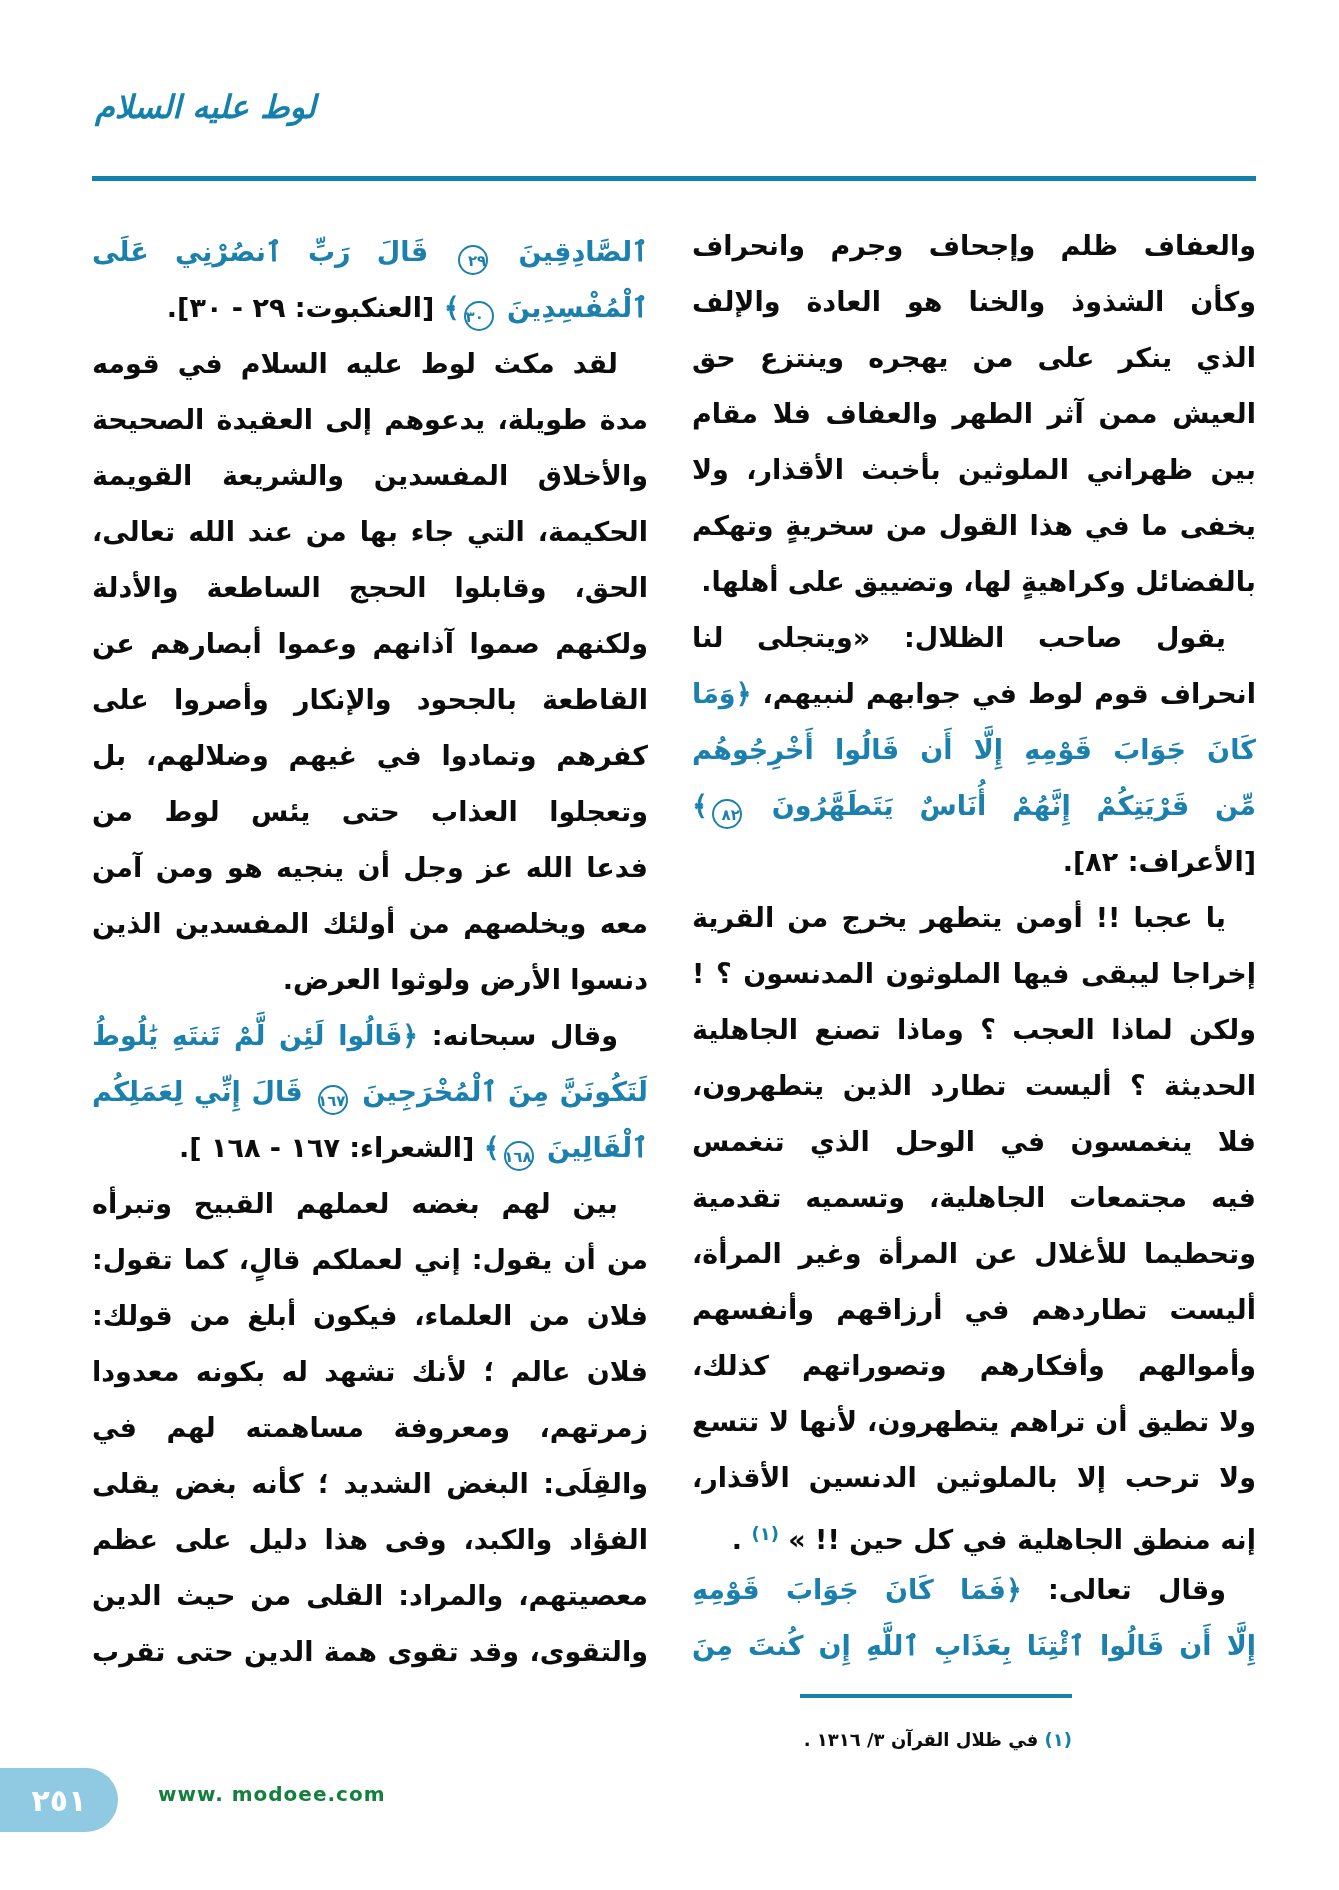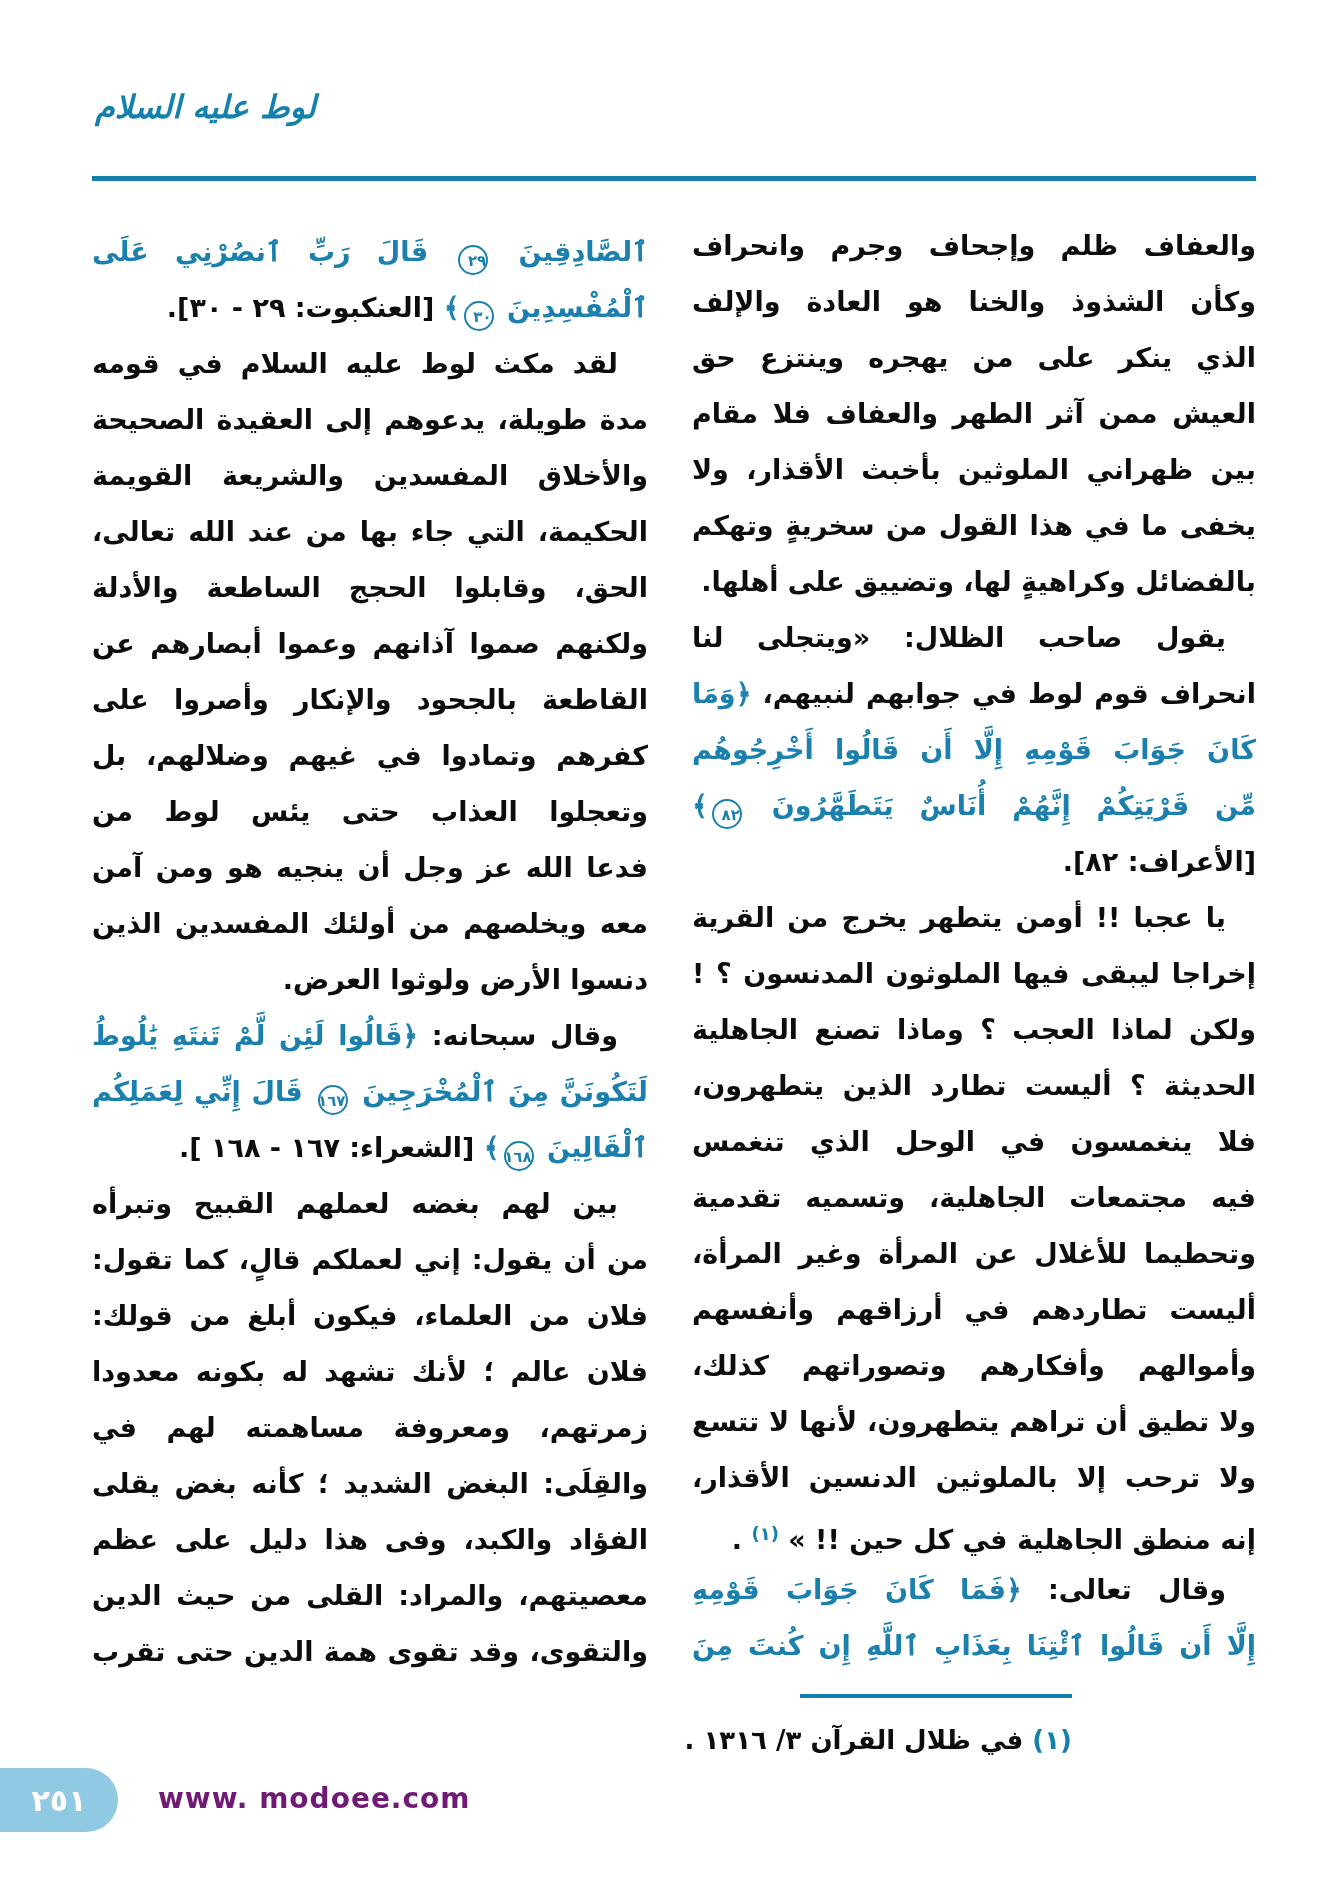--- a/index.html
+++ b/index.html
@@ -20,36 +20,36 @@
     display:block;height:56px;line-height:56px;font-size:27px;font-weight:600;
     color:#0d0d0d;text-align:right;overflow:hidden;white-space:nowrap;
   }
   .line.just{text-align:justify;text-align-last:justify;white-space:normal;}
   .line.ind{padding-right:30px;}
   .sg-b{color:#0d0d0d;}
   .sg-q{color:#1B80AE;font-weight:700;}
   .sg-fn{color:#1480AC;font-size:18px;vertical-align:9px;font-weight:700;}
   .aya{
     display:inline-block;width:30px;height:30px;border:2px solid #1B80AE;border-radius:50%;
-    font-size:15px;line-height:28px;text-align:right;color:#1B80AE;vertical-align:-5px;
+    font-size:15px;line-height:28px;text-align:left;color:#1B80AE;vertical-align:-5px;
     margin:0 4px;font-weight:700;box-sizing:border-box;
   }
   .footnote-rule{position:absolute;left:800px;top:1694px;width:272px;height:4px;background:#1480AC;}
   .footnote{
     position:absolute;left:692px;top:1714px;width:380px;direction:rtl;text-align:right;
-    font-size:26px;line-height:52px;color:#0d0d0d;font-weight:600;white-space:nowrap;
+    font-size:18px;line-height:52px;color:#0d0d0d;font-weight:600;white-space:nowrap;
   }
   .footnote .marker{color:#1480AC;font-weight:700;}
   .page-pill{
     position:absolute;left:0;top:1768px;width:118px;height:64px;background:#8FC9E2;
     border-radius:0 32px 32px 0;display:flex;align-items:center;justify-content:center;
   }
   .page-pill .num{color:#ffffff;font-size:30px;font-weight:600;text-align:center;}
   .website{
-    position:absolute;left:158px;top:1782px;color:#701a75;font-size:28px;font-weight:600;
+    position:absolute;left:158px;top:1782px;color:#15803d;font-size:20px;font-weight:600;
     direction:ltr;letter-spacing:1px;
   }
 </style>
 </head>
 <body>
 
 <div class="page">
 
   <div class="header-title">لوط عليه السلام</div>
   <div class="header-rule"></div>

